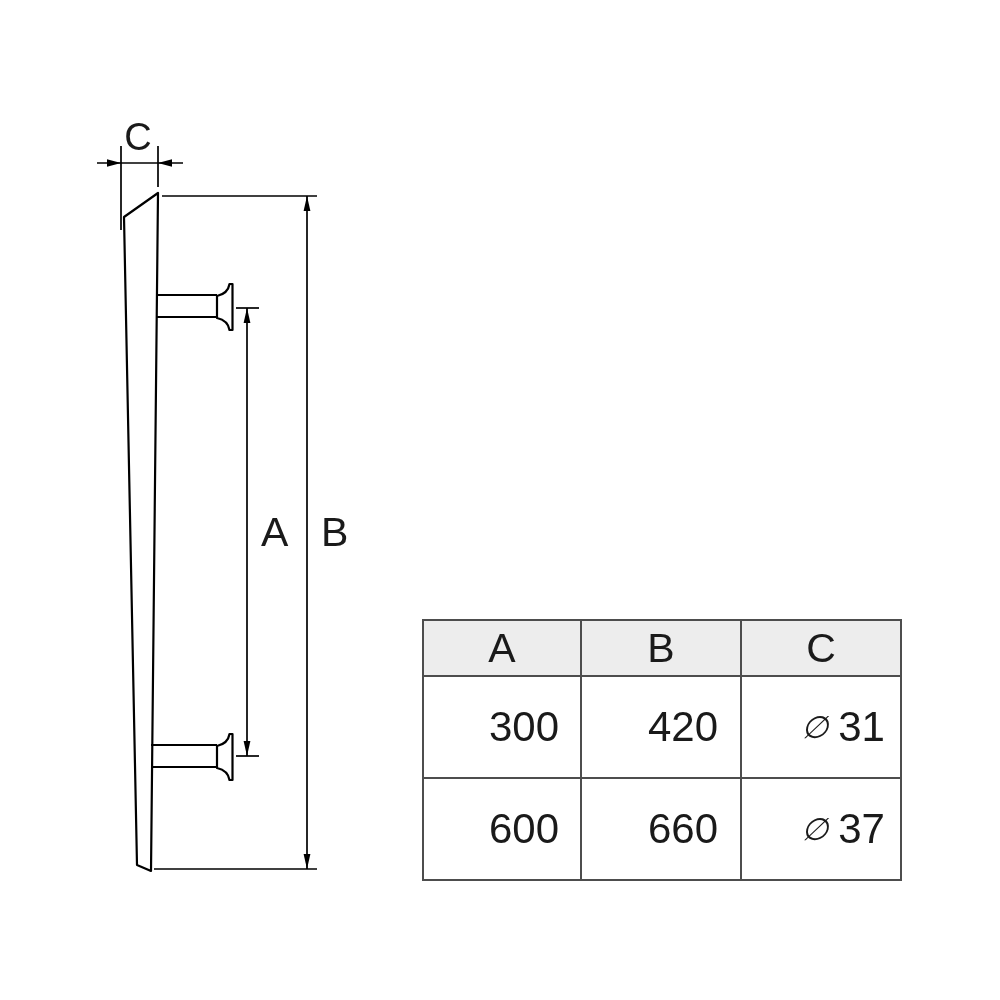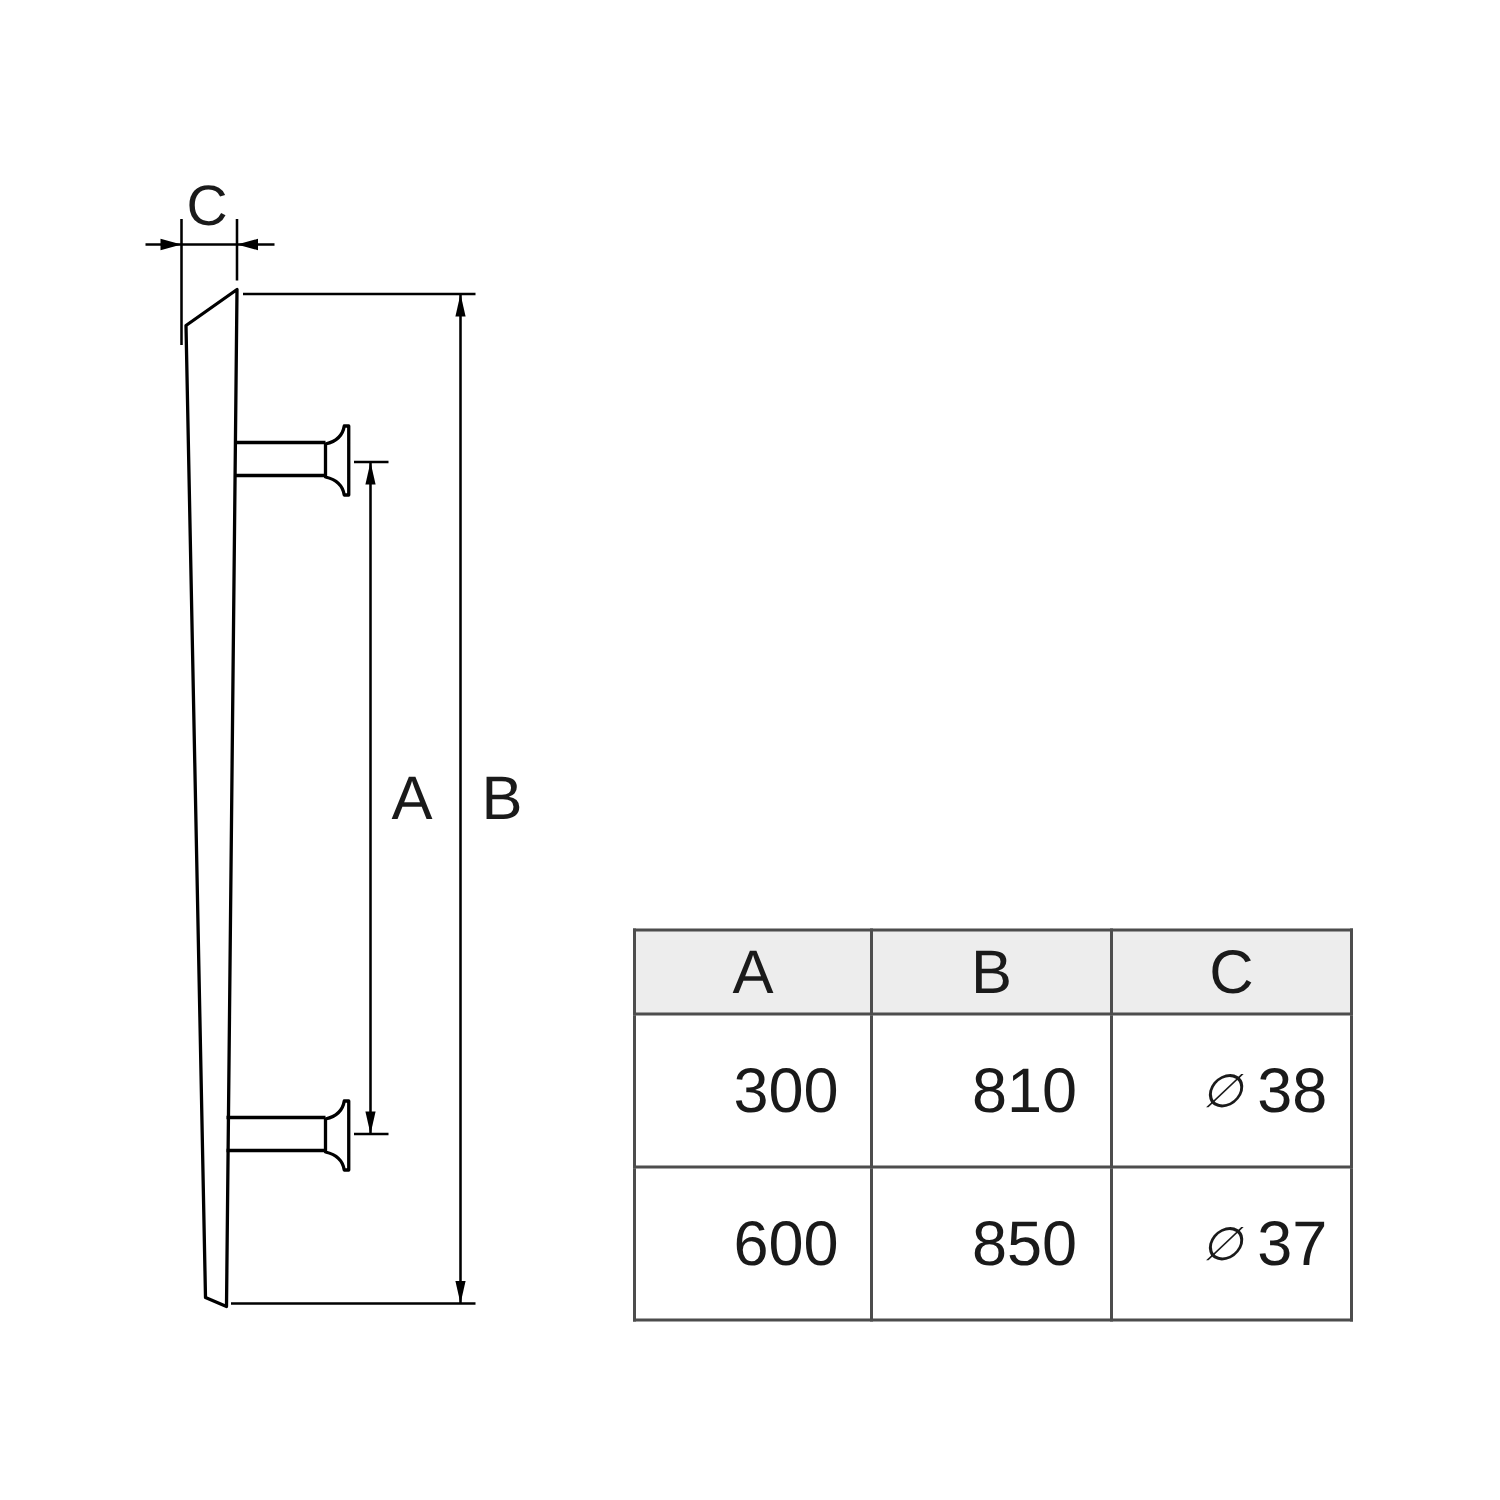--- a/index.html
+++ b/index.html
@@ -104,24 +104,24 @@
 
   <table class="spec-table">
     <tbody>
       <tr class="header-row">
         <td class="col-a">A</td>
         <td class="col-b">B</td>
         <td class="col-c">C</td>
       </tr>
       <tr class="data-row">
         <td>300</td>
-        <td>810</td>
-        <td><span class="dia">∅</span><span>38</span></td>
+        <td>420</td>
+        <td><span class="dia">∅</span><span>31</span></td>
       </tr>
       <tr class="data-row">
         <td>600</td>
-        <td>850</td>
+        <td>660</td>
         <td><span class="dia">∅</span><span>37</span></td>
       </tr>
     </tbody>
   </table>
 
 </div>
 
 </body></html>

